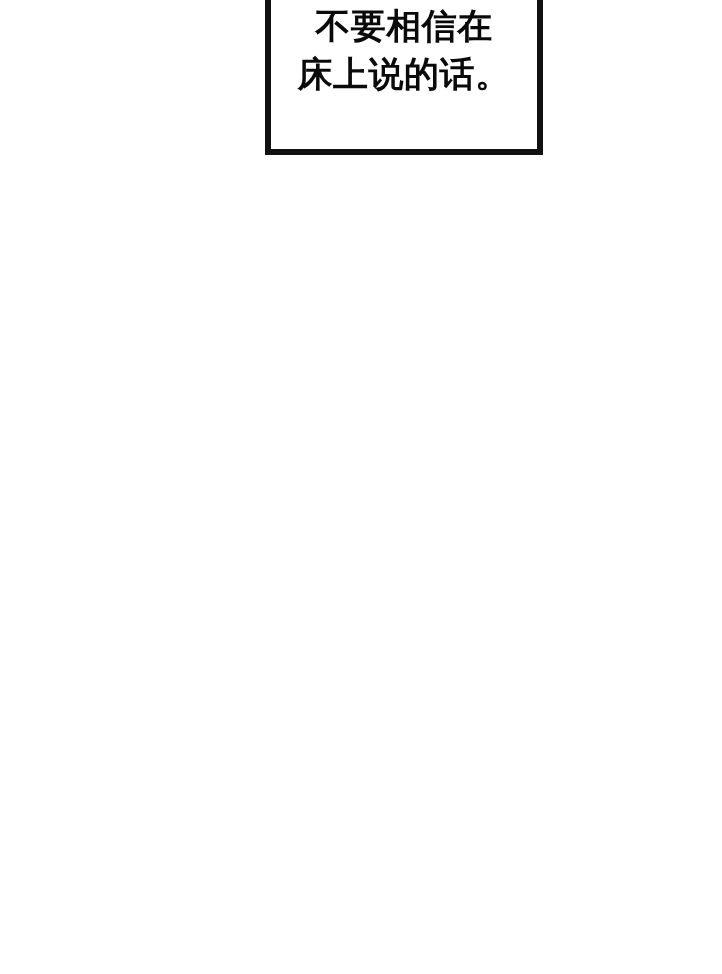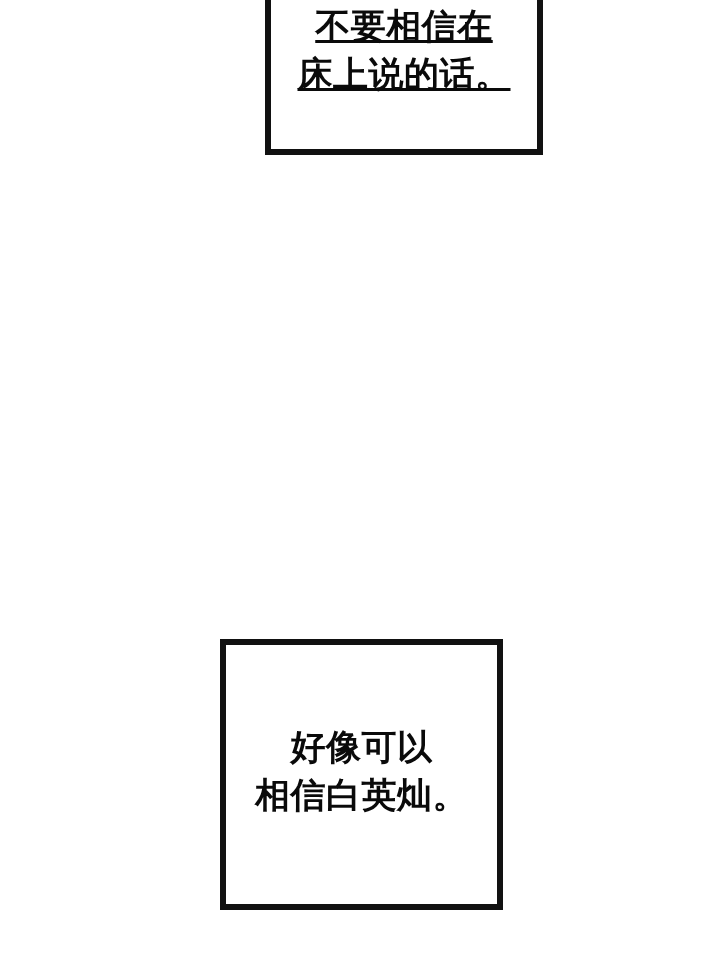--- a/index.html
+++ b/index.html
@@ -43,21 +43,20 @@
   
   #panel-1 {
     left: 265px;
     top: -66px;
     width: 278px;
     height: 221px;
     align-items: flex-start;
   }
   #panel-1 .panel-text {
     margin-top: 62px;
-    text-decoration: underline;
   }
 
   
   #panel-2 {
     left: 385px;
     top: 312px;
     width: 298px;
     height: 289px;
     align-items: center;
   }
@@ -78,18 +77,14 @@
 <body>
 
 <div id="page">
 
   <div class="panel" id="panel-1">
     <div class="panel-text">不要相信在
 床上说的话。</div>
   </div>
 
 
-  <div class="panel" id="panel-3">
-    <div class="panel-text">好像可以
-相信白英灿。</div>
-  </div>
 
 </div>
 
 </body></html>

